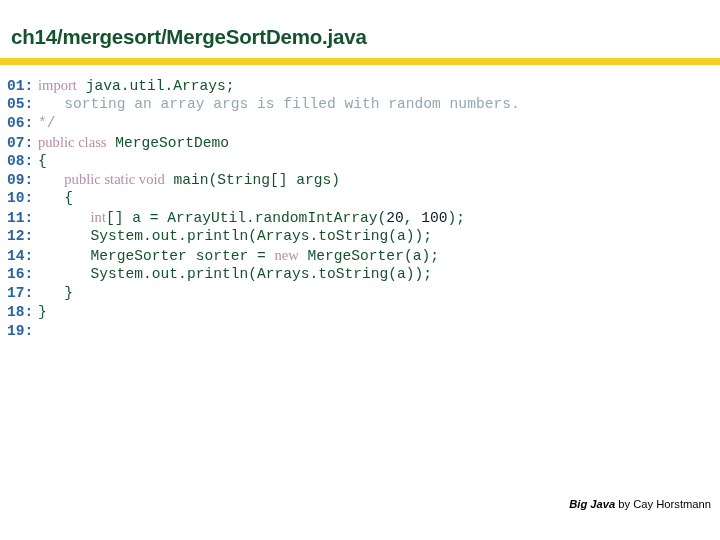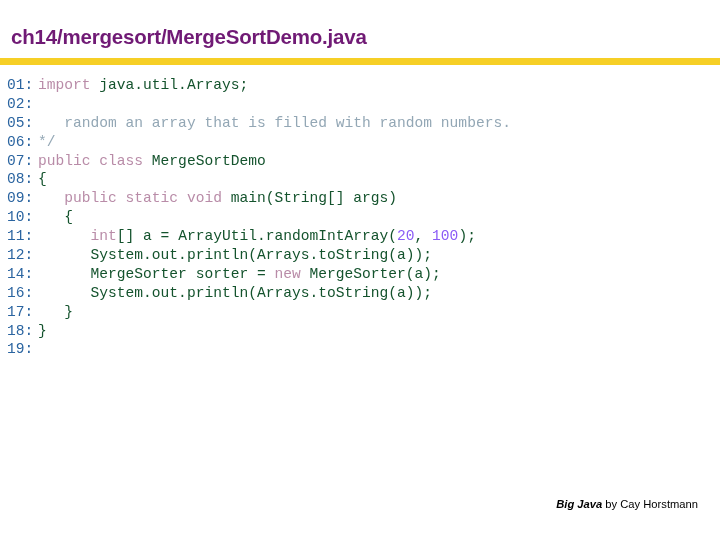--- a/index.html
+++ b/index.html
@@ -24,21 +24,21 @@
     height: 66px;
     box-sizing: border-box;
   }
   #page-title {
     position: absolute;
     left: 11px;
     top: 27px;
     font-family: "Liberation Sans", sans-serif;
     font-size: 20.5px;
     font-weight: bold;
-    color: #701a75;
+    color: #14532d;
     letter-spacing: -0.2px;
     white-space: nowrap;
     line-height: 1;
   }
   #title-rule {
     position: absolute;
     left: 0;
     top: 58px;
     width: 720px;
     height: 7px;
@@ -60,39 +60,39 @@
     font-size: 14.6px;
     color: #1a1a1a;
   }
   .lineno {
     display: inline-block;
     width: 38px;
     padding-left: 7px;
     box-sizing: border-box;
     font-family: "Liberation Mono", "DejaVu Sans Mono", monospace;
     font-size: 14.6px;
-    font-weight: normal;
+    font-weight: bold;
     color: #2a64a0;
   }
   .code-text {
     display: inline;
   }
-  .kw   { color: #b98ca8; }
+  .kw   { color: #b98ca8; font-family: Liberation Serif, serif; }
   .cm   { color: #93a7b5; }
-  .num  { color: #8b5cf6; }
+  .num  { color: #0f172a; }
   .pl   { color: #14532d; }
 
   
   #slide-footer {
     position: absolute;
     left: 0;
     top: 496px;
     width: 720px;
     text-align: right;
-    padding-right: 22px;
+    padding-right: 9px;
     box-sizing: border-box;
   }
   #footer-credit {
     font-family: "Liberation Sans", sans-serif;
     font-size: 11.2px;
     color: #000000;
     line-height: 16px;
     white-space: nowrap;
   }
   #footer-credit .book-title {
@@ -110,22 +110,21 @@
 </head>
 <body>
 
 <div id="slide-header">
   <div id="page-title">ch14/mergesort/MergeSortDemo.java</div>
   <div id="title-rule"></div>
 </div>
 
 <div id="code-listing">
     <div class="code-line"><span class="lineno">01:</span><span class="code-text"><span class="kw">import</span><span class="pl"> java.util.Arrays;</span></span></div>
-    <div class="code-line"><span class="lineno">02:</span><span class="code-text">&nbsp;</span></div>
-    <div class="code-line"><span class="lineno">05:</span><span class="code-text"><span class="cm">   random an array that is filled with random numbers.</span></span></div>
+    <div class="code-line"><span class="lineno">05:</span><span class="code-text"><span class="cm">   sorting an array args is filled with random numbers.</span></span></div>
     <div class="code-line"><span class="lineno">06:</span><span class="code-text"><span class="cm">*/</span></span></div>
     <div class="code-line"><span class="lineno">07:</span><span class="code-text"><span class="kw">public class</span><span class="pl"> MergeSortDemo</span></span></div>
     <div class="code-line"><span class="lineno">08:</span><span class="code-text"><span class="pl">{</span></span></div>
     <div class="code-line"><span class="lineno">09:</span><span class="code-text"><span class="pl">   </span><span class="kw">public static void</span><span class="pl"> main(String[] args)</span></span></div>
     <div class="code-line"><span class="lineno">10:</span><span class="code-text"><span class="pl">   {</span></span></div>
     <div class="code-line"><span class="lineno">11:</span><span class="code-text"><span class="pl">      </span><span class="kw">int</span><span class="pl">[] a = ArrayUtil.randomIntArray(</span><span class="num">20</span><span class="pl">, </span><span class="num">100</span><span class="pl">);</span></span></div>
     <div class="code-line"><span class="lineno">12:</span><span class="code-text"><span class="pl">      System.out.println(Arrays.toString(a));</span></span></div>
     <div class="code-line"><span class="lineno">14:</span><span class="code-text"><span class="pl">      MergeSorter sorter = </span><span class="kw">new</span><span class="pl"> MergeSorter(a);</span></span></div>
     <div class="code-line"><span class="lineno">16:</span><span class="code-text"><span class="pl">      System.out.println(Arrays.toString(a));</span></span></div>
     <div class="code-line"><span class="lineno">17:</span><span class="code-text"><span class="pl">   }</span></span></div>

